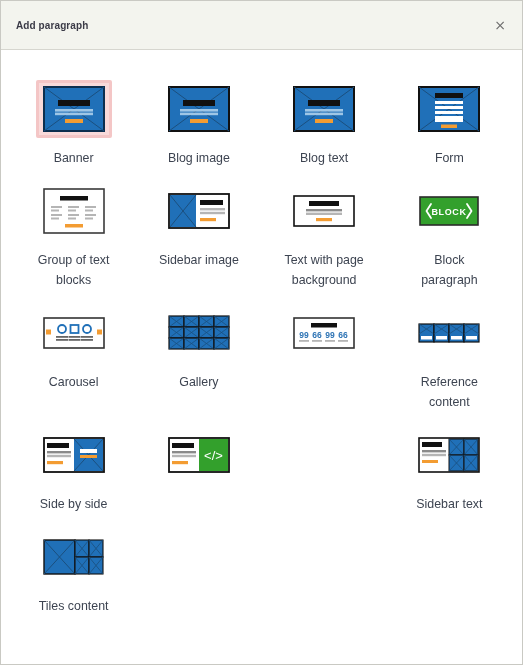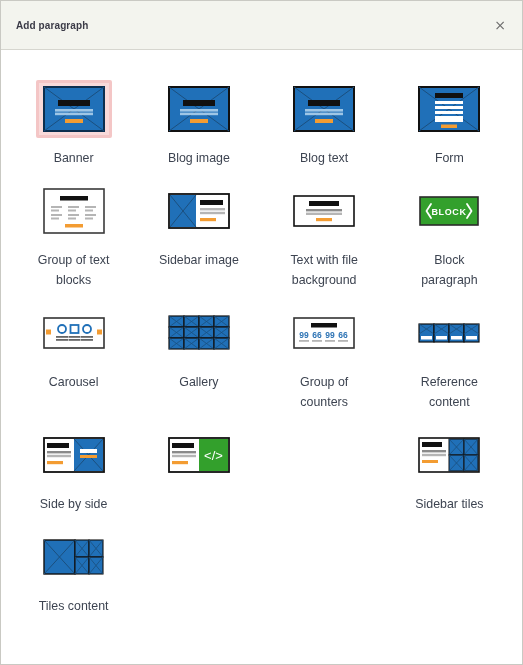--- a/index.html
+++ b/index.html
@@ -216,21 +216,21 @@
       <div class="cell">
         <div class="icon-wrap">
           <svg width="62" height="32" viewBox="0 0 62 32">
             <rect x="1" y="1" width="60" height="30" fill="#ffffff" stroke="#111111" stroke-width="1.6"></rect>
             <rect x="16" y="6" width="30" height="5" fill="#111111"></rect>
             <rect x="13" y="14" width="36" height="2.4" fill="#8a8a8a"></rect>
             <rect x="13" y="17.6" width="36" height="2.4" fill="#b5b5b5"></rect>
             <rect x="23" y="23" width="16" height="3.2" fill="#f39c32"></rect>
           </svg>
         </div>
-        <div class="cell-label">Text with file background</div>
+        <div class="cell-label">Text with page background</div>
       </div>
 
       <div class="cell">
         <div class="icon-wrap">
           <svg width="60" height="30" viewBox="0 0 60 30">
             <rect x="1" y="1" width="58" height="28" fill="#33a02c" stroke="#2b2b2b" stroke-width="1.6"></rect>
             <path d="M12 8 L7.5 15 L12 22" stroke="#ffffff" stroke-width="1.8" fill="none" stroke-linecap="round" stroke-linejoin="round"></path>
             <path d="M48 8 L52.5 15 L48 22" stroke="#ffffff" stroke-width="1.8" fill="none" stroke-linecap="round" stroke-linejoin="round"></path>
             <text x="30" y="19" font-family="Liberation Sans, sans-serif" font-size="9" font-weight="bold" fill="#ffffff" text-anchor="middle" letter-spacing="0.6">BLOCK</text>
           </svg>
@@ -306,21 +306,20 @@
             <text x="11" y="21" font-family="Liberation Sans, sans-serif" font-size="8.5" font-weight="bold" fill="#2e74b5" text-anchor="middle">99</text>
             <rect x="6" y="23" width="10" height="1.8" fill="#b5b5b5"></rect>
             <text x="24" y="21" font-family="Liberation Sans, sans-serif" font-size="8.5" font-weight="bold" fill="#2e74b5" text-anchor="middle">66</text>
             <rect x="19" y="23" width="10" height="1.8" fill="#b5b5b5"></rect>
             <text x="37" y="21" font-family="Liberation Sans, sans-serif" font-size="8.5" font-weight="bold" fill="#2e74b5" text-anchor="middle">99</text>
             <rect x="32" y="23" width="10" height="1.8" fill="#b5b5b5"></rect>
             <text x="50" y="21" font-family="Liberation Sans, sans-serif" font-size="8.5" font-weight="bold" fill="#2e74b5" text-anchor="middle">66</text>
             <rect x="45" y="23" width="10" height="1.8" fill="#b5b5b5"></rect>
           </svg>
         </div>
-        <div class="cell-label">Group of counters</div>
       </div>
 
       <div class="cell">
         <div class="icon-wrap">
           <svg width="62" height="20" viewBox="0 0 62 20">
             <g>
               <rect x="1" y="1" width="15" height="18" fill="#2070b8" stroke="#111111" stroke-width="1.2"></rect>
               <path d="M1 1 L16 11 M16 1 L1 11" stroke="#1b4f7e" stroke-width="0.8"></path>
               <rect x="3" y="13" width="11" height="3.5" fill="#ffffff"></rect>
               <rect x="16" y="1" width="15" height="18" fill="#2070b8" stroke="#111111" stroke-width="1.2"></rect>
@@ -382,21 +381,21 @@
             <rect x="31" y="2" width="15" height="16" fill="#2070b8" stroke="#111111" stroke-width="1"></rect>
             <path d="M31 2 L46 18 M46 2 L31 18" stroke="#1b4f7e" stroke-width="0.8"></path>
             <rect x="46" y="2" width="14" height="16" fill="#2070b8" stroke="#111111" stroke-width="1"></rect>
             <path d="M46 2 L60 18 M60 2 L46 18" stroke="#1b4f7e" stroke-width="0.8"></path>
             <rect x="31" y="18" width="15" height="16" fill="#2070b8" stroke="#111111" stroke-width="1"></rect>
             <path d="M31 18 L46 34 M46 18 L31 34" stroke="#1b4f7e" stroke-width="0.8"></path>
             <rect x="46" y="18" width="14" height="16" fill="#2070b8" stroke="#111111" stroke-width="1"></rect>
             <path d="M46 18 L60 34 M60 18 L46 34" stroke="#1b4f7e" stroke-width="0.8"></path>
           </svg>
         </div>
-        <div class="cell-label">Sidebar tiles</div>
+        <div class="cell-label">Sidebar text</div>
       </div>
 
       <div class="cell">
         <div class="icon-wrap">
           <svg width="62" height="36" viewBox="0 0 62 36">
             <rect x="1" y="1" width="31" height="34" fill="#2070b8" stroke="#111111" stroke-width="1.4"></rect>
             <path d="M1 1 L32 35 M32 1 L1 35" stroke="#1b4f7e" stroke-width="1"></path>
             <rect x="32" y="1" width="14" height="17" fill="#2070b8" stroke="#111111" stroke-width="1.1"></rect>
             <path d="M32 1 L46 18 M46 1 L32 18" stroke="#1b4f7e" stroke-width="0.8"></path>
             <rect x="46" y="1" width="14" height="17" fill="#2070b8" stroke="#111111" stroke-width="1.1"></rect>

